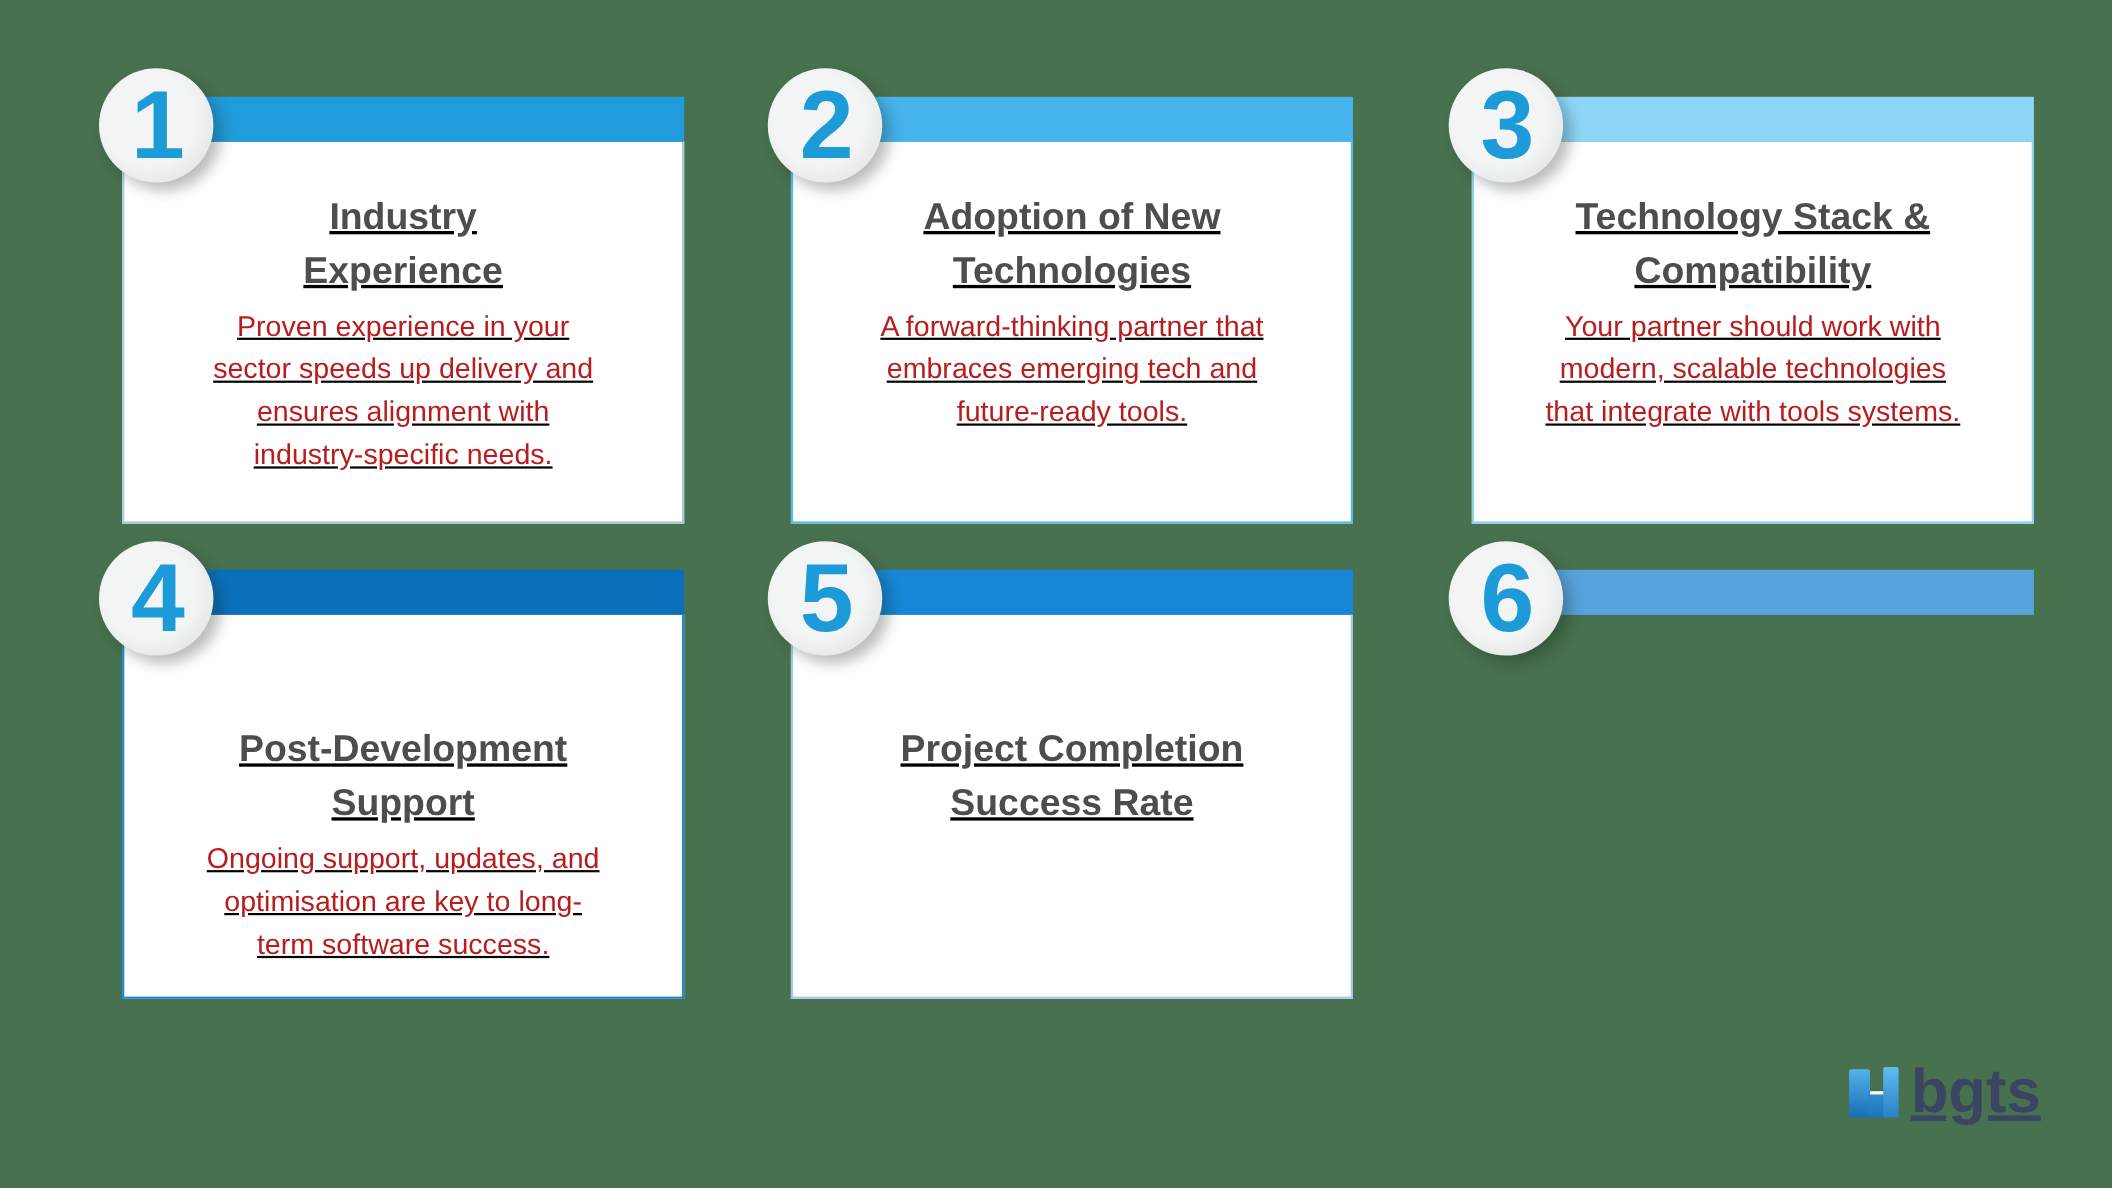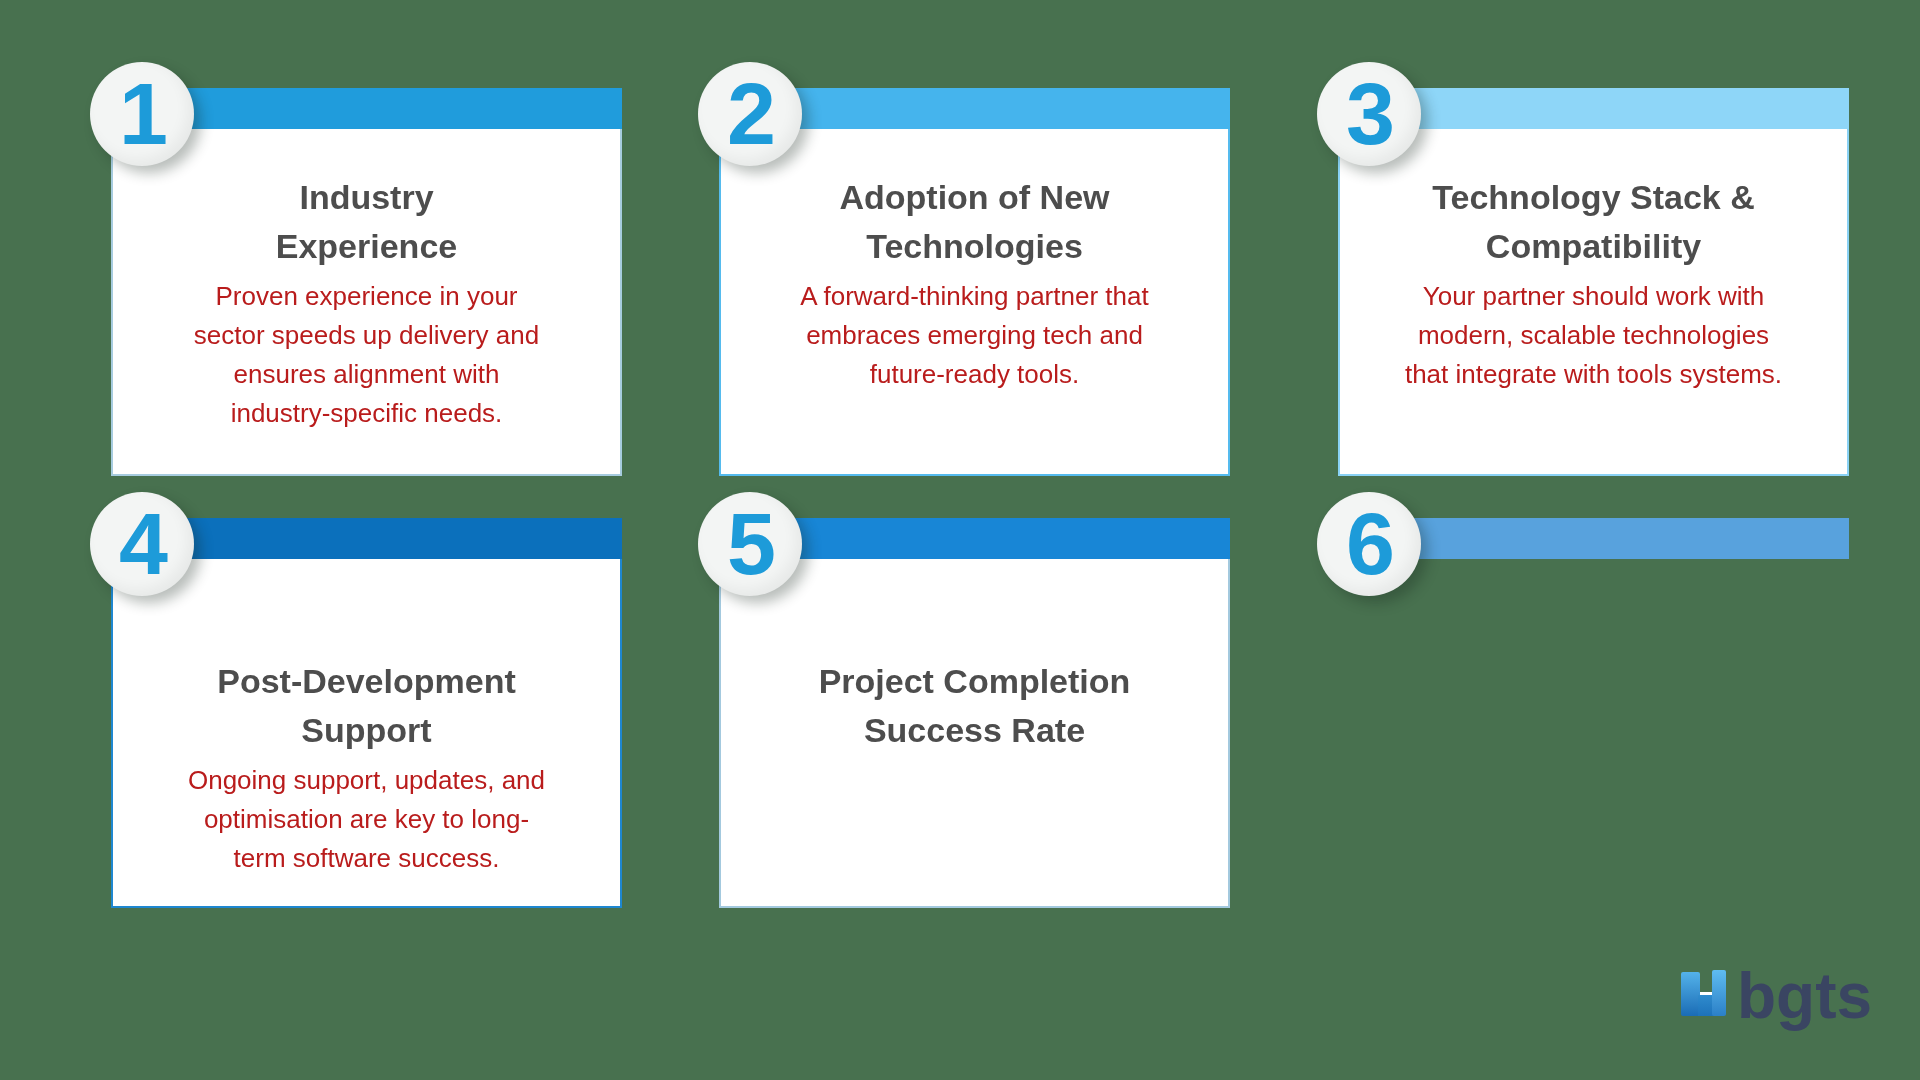--- a/index.html
+++ b/index.html
@@ -12,21 +12,21 @@
   .c1{left:111px;top:88px;height:388px;}
   .c2{left:719px;top:88px;height:388px;}
   .c3{left:1338px;top:88px;height:388px;}
   .c4{left:111px;top:518px;height:390px;}
   .c5{left:719px;top:518px;height:390px;}
   .c6{left:1338px;top:518px;height:390px;}
   .topbar{height:41px;flex:none;background:var(--bar);}
   .body{
     flex:1;background:#FFFFFF;
     border:2px solid var(--border);border-top:none;
-    text-align:center;padding:44px 24px 0;
+    text-align:center;padding:44px 24px 0;text-decoration:underline;
   }
   .c4 .body,.c5 .body,.c6 .body{padding-top:98px;}
   .badge{
     position:absolute;left:-21px;top:-26px;width:104px;height:104px;border-radius:50%;
     background:#F3F5F4;z-index:3;
     box-shadow:7px 7px 13px rgba(20,35,25,.30), inset -6px -6px 14px rgba(0,0,0,.05);
     display:flex;align-items:center;justify-content:center;
   }
   .num{font-size:88px;font-weight:800;line-height:1;letter-spacing:-3px;color:#1D9BD9;}
   .title{
@@ -40,21 +40,21 @@
   
   .logo{position:absolute;left:1681px;top:962px;display:flex;align-items:flex-start;}
   .logo-icon{position:relative;width:46px;height:50px;margin-top:8px;flex:none;}
   .lbar{position:absolute;left:0;top:2px;width:19px;height:44px;border-radius:2px;
         background:linear-gradient(180deg,#54B2EA 0%,#1A6CB5 100%);}
   .cbar{position:absolute;left:17px;top:25px;width:16px;height:21px;
         background:linear-gradient(180deg,#2F8BCD 0%,#1D72BA 100%);}
   .cnotch{position:absolute;left:19px;top:22px;width:12px;height:3px;background:#FFFFFF;z-index:2;}
   .rbar{position:absolute;left:31px;top:0;width:14px;height:46px;border-radius:2px;z-index:1;
         background:linear-gradient(180deg,#5FBCF1 0%,#2B80C7 100%);}
-  .logo-text{font-size:64px;font-weight:700;color:#3A4562;line-height:1;margin:2px 0 0 10px;letter-spacing:0;}
+  .logo-text{font-size:56px;font-weight:700;color:#3A4562;line-height:1;margin:2px 0 0 10px;letter-spacing:0;text-decoration:underline;}
 </style>
 </head>
 <body>
 
 <div class="stage">
 
   <section class="card c1" style="--bar: #209CDC; --border: #A7CCDF;">
     <div class="badge">
       <span class="num">1</span>
     </div>

